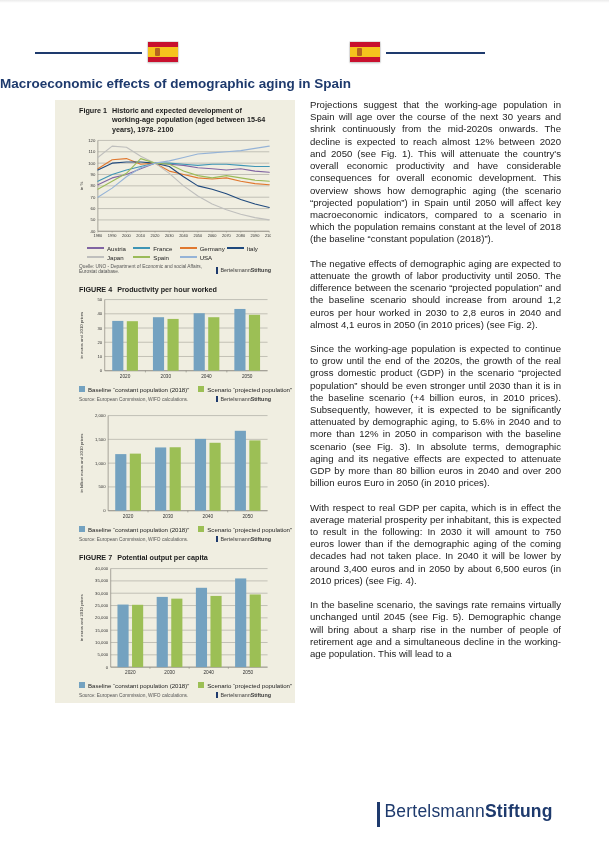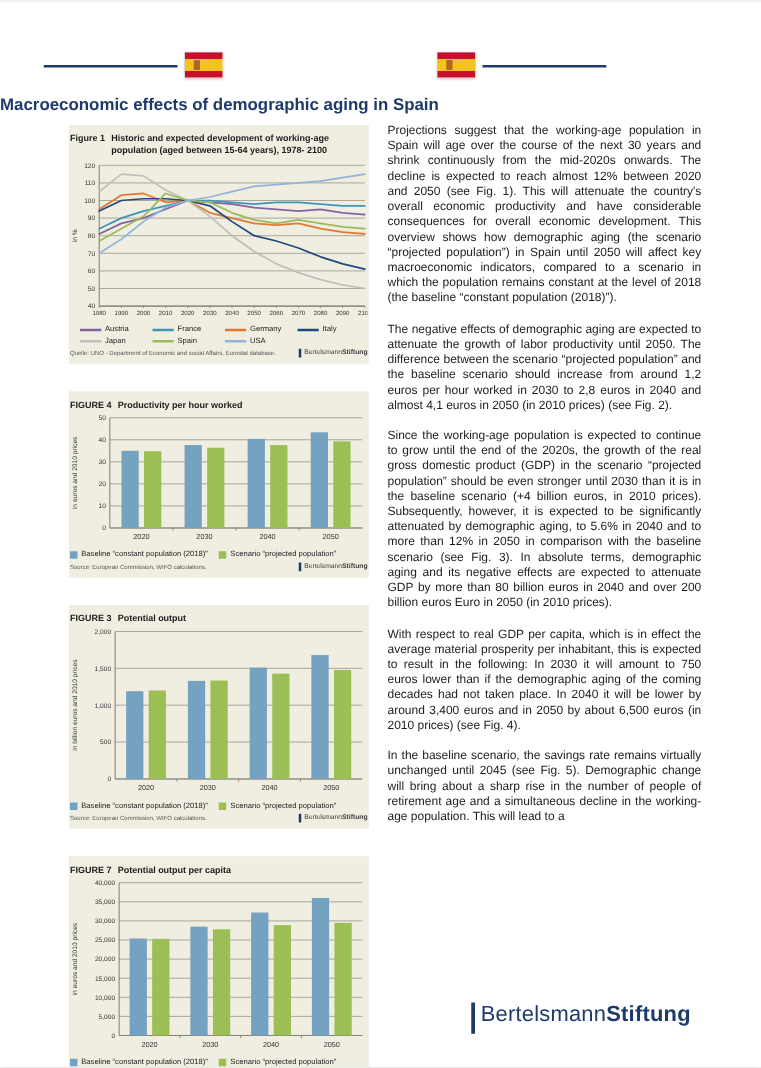--- a/index.html
+++ b/index.html
@@ -20,21 +20,21 @@
   .flag-right{left:350px;top:42px;}
   .flag::after{content:"";position:absolute;left:7px;top:6px;width:4.5px;height:8px;
         background:#a9541f;opacity:.85;border-radius:1px;}
   .country-sheet{position:absolute;left:175px;top:45px;width:180px;text-align:center;
         font-size:15px;font-weight:bold;color:#1e3a6d;}
   .page-title{position:absolute;left:0;top:76px;width:609px;text-align:left;
         font-size:13.5px;font-weight:bold;color:#1e3a6d;}
 
   
   .figures-col{position:absolute;left:55px;top:100px;width:240px;}
-  .figure-panel{background:#f0eee1;margin-bottom:22px;padding:6px 1px 5px;box-sizing:border-box;}
+  .figure-panel{background:#f0eee1;margin-bottom:0;padding:6px 24px 5px;box-sizing:border-box;}
   .fig-title{display:flex;gap:5px;font-size:7.2px;font-weight:bold;color:#1c1c1c;
         margin:0 0 3px 0;line-height:1.3;}
   .fig-label{white-space:nowrap;}
   .fig-text{flex:1;}
   svg.chart{display:block;width:100%;height:auto;}
   .legend{margin:3px 0 2px 0;}
   .legend-grid{display:grid;grid-template-columns:repeat(4,1fr);gap:2px 2px;margin-left:8px;}
   .legend-row{display:flex;gap:9px;}
   .legend-item{display:flex;align-items:center;gap:3px;font-size:6.1px;color:#222;white-space:nowrap;}
   .swatch-line{width:17px;height:1.7px;flex:0 0 auto;}
@@ -213,24 +213,20 @@
             <span>Scenario “projected population”</span>
           </span>
         </div>
       <div class="fig-footer">
         <span class="fig-source">Source: European Commission, WIFO calculations.</span>
         <span class="mini-logo"><span>Bertelsmann</span><b>Stiftung</b></span>
       </div>
     </section>
 
     <section class="figure-panel">
-      <div class="fig-title">
-        <span class="fig-label">FIGURE 3</span>
-        <span class="fig-text">Potential output</span>
-      </div>
       <svg class="chart" viewBox="0 0 224 128">
           <line x1="34" y1="114" x2="220" y2="114" stroke="#a3a198" stroke-width="0.7"></line>
           <text x="31" y="115.8" font-size="5" text-anchor="end" fill="#333" font-family="&quot;Liberation Sans&quot;,sans-serif">0</text>
           <line x1="34" y1="86.25" x2="220" y2="86.25" stroke="#a3a198" stroke-width="0.7"></line>
           <text x="31" y="88.05" font-size="5" text-anchor="end" fill="#333" font-family="&quot;Liberation Sans&quot;,sans-serif">500</text>
           <line x1="34" y1="58.5" x2="220" y2="58.5" stroke="#a3a198" stroke-width="0.7"></line>
           <text x="31" y="60.3" font-size="5" text-anchor="end" fill="#333" font-family="&quot;Liberation Sans&quot;,sans-serif">1,000</text>
           <line x1="34" y1="30.75" x2="220" y2="30.75" stroke="#a3a198" stroke-width="0.7"></line>
           <text x="31" y="32.55" font-size="5" text-anchor="end" fill="#333" font-family="&quot;Liberation Sans&quot;,sans-serif">1,500</text>
           <line x1="34" y1="3" x2="220" y2="3" stroke="#a3a198" stroke-width="0.7"></line>

